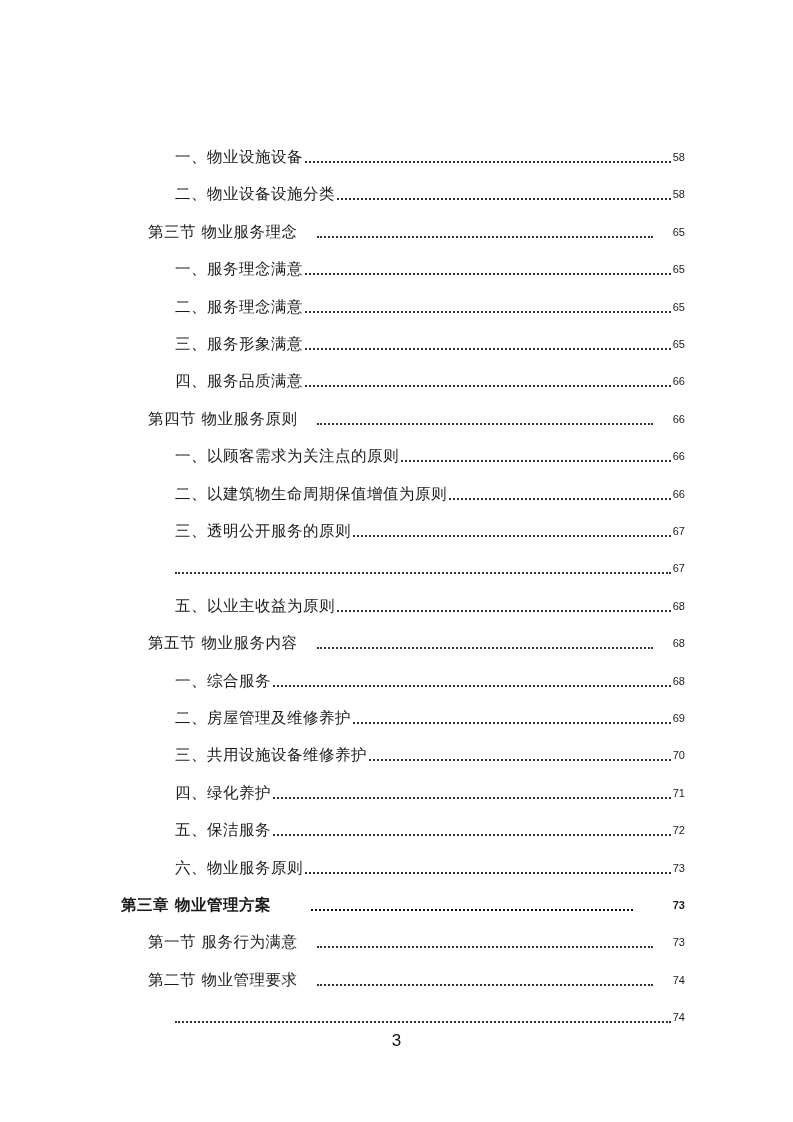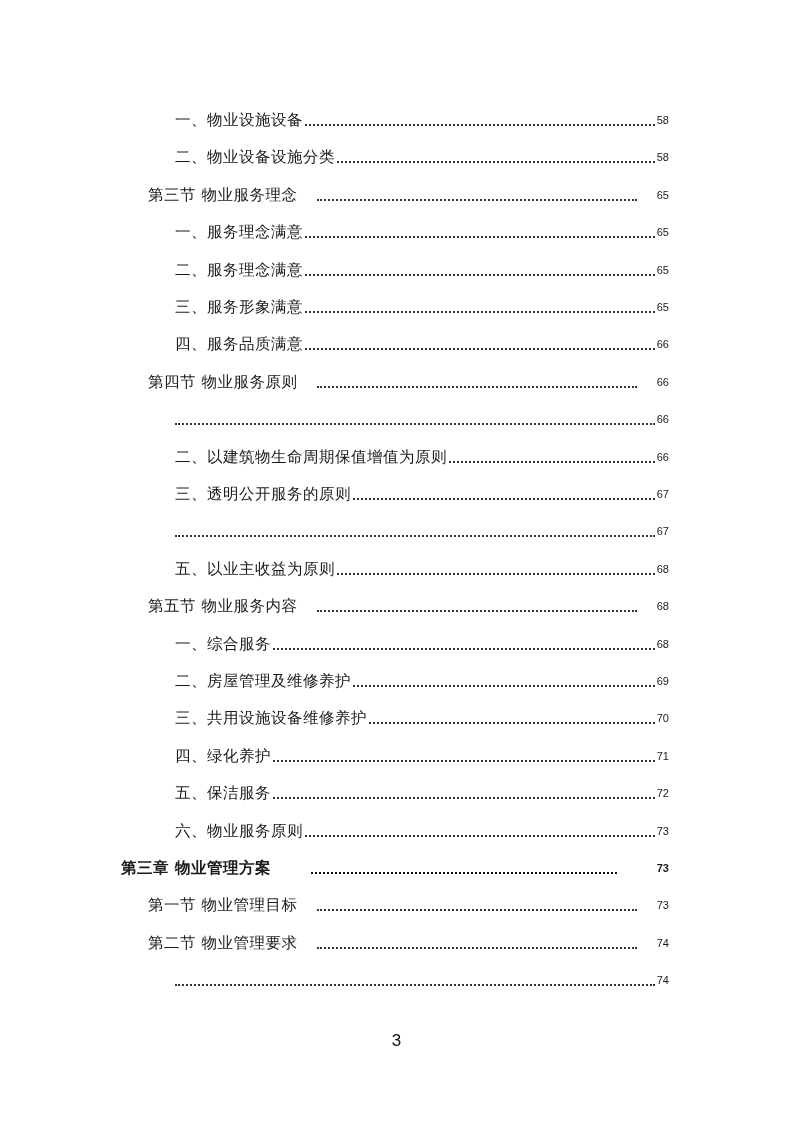--- a/index.html
+++ b/index.html
@@ -1,20 +1,20 @@
 <!DOCTYPE html>
 <html><head>
   <meta charset="utf-8">
   <style>
     html, body { margin: 0; padding: 0; background: #ffffff; }
     body { width: 793px; height: 1122px; position: relative; overflow: hidden;
       font-family: "DejaVu Sans", "Liberation Sans", sans-serif; color: #1a1a1a; }
     .toc { position: absolute; left: 0; top: 108px; width: 793px; }
     .row { position: absolute; height: 24px; display: flex; align-items: flex-end;
-      right: 124px; font-size: 15.5px; line-height: 24px; white-space: nowrap; }
+      right: 108px; font-size: 15.5px; line-height: 24px; white-space: nowrap; margin-top: 37px; }
     .row .label { flex: 0 0 auto; padding-right: 2px; letter-spacing: 0.5px; }
     .row .dots { flex: 1 1 auto; overflow: hidden; height: 24px; position: relative; }
     .row .dots::before { content: ""; position: absolute; left: 0; right: 0; bottom: 6px;
       border-bottom: 2px dotted #333; }
     .row .page { flex: 0 0 auto; padding-left: 2px; font-family: "Liberation Sans", sans-serif; font-size: 11px; }
     .lvl1 { left: 121px; font-weight: bold; gap: 38px; }
     .lvl1 .dots::before { border-bottom: 2.5px dotted #111; }
     .lvl2 { left: 148px; gap: 18px; }
     .lvl3 { left: 175px; }
     .footer { position: absolute; top: 1031px; left: 0; width: 793px; text-align: center;
@@ -58,20 +58,21 @@
     <span class="label">四、服务品质满意</span>
     <span class="dots"></span>
     <span class="page">66</span>
   </div>
   <div class="row lvl2" style="top:261.8px">
     <span class="label">第四节  物业服务原则</span>
     <span class="dots"></span>
     <span class="page">66</span>
   </div>
   <div class="row lvl3" style="top:299.2px">
+    <span class="label">一、以顾客需求为关注点的原则</span>
     <span class="dots"></span>
     <span class="page">66</span>
   </div>
   <div class="row lvl3" style="top:336.6px">
     <span class="label">二、以建筑物生命周期保值增值为原则</span>
     <span class="dots"></span>
     <span class="page">66</span>
   </div>
   <div class="row lvl3" style="top:374px">
     <span class="label">三、透明公开服务的原则</span>
@@ -121,21 +122,21 @@
     <span class="label">六、物业服务原则</span>
     <span class="dots"></span>
     <span class="page">73</span>
   </div>
   <div class="row lvl1" style="top:748px">
     <span class="label">第三章  物业管理方案</span>
     <span class="dots"></span>
     <span class="page">73</span>
   </div>
   <div class="row lvl2" style="top:785.4px">
-    <span class="label">第一节  物业管理目标</span>
+    <span class="label">第一节  服务行为满意</span>
     <span class="dots"></span>
     <span class="page">73</span>
   </div>
   <div class="row lvl2" style="top:822.8px">
     <span class="label">第二节  物业管理要求</span>
     <span class="dots"></span>
     <span class="page">74</span>
   </div>
   <div class="row lvl3" style="top:860.2px">
     <span class="dots"></span>

